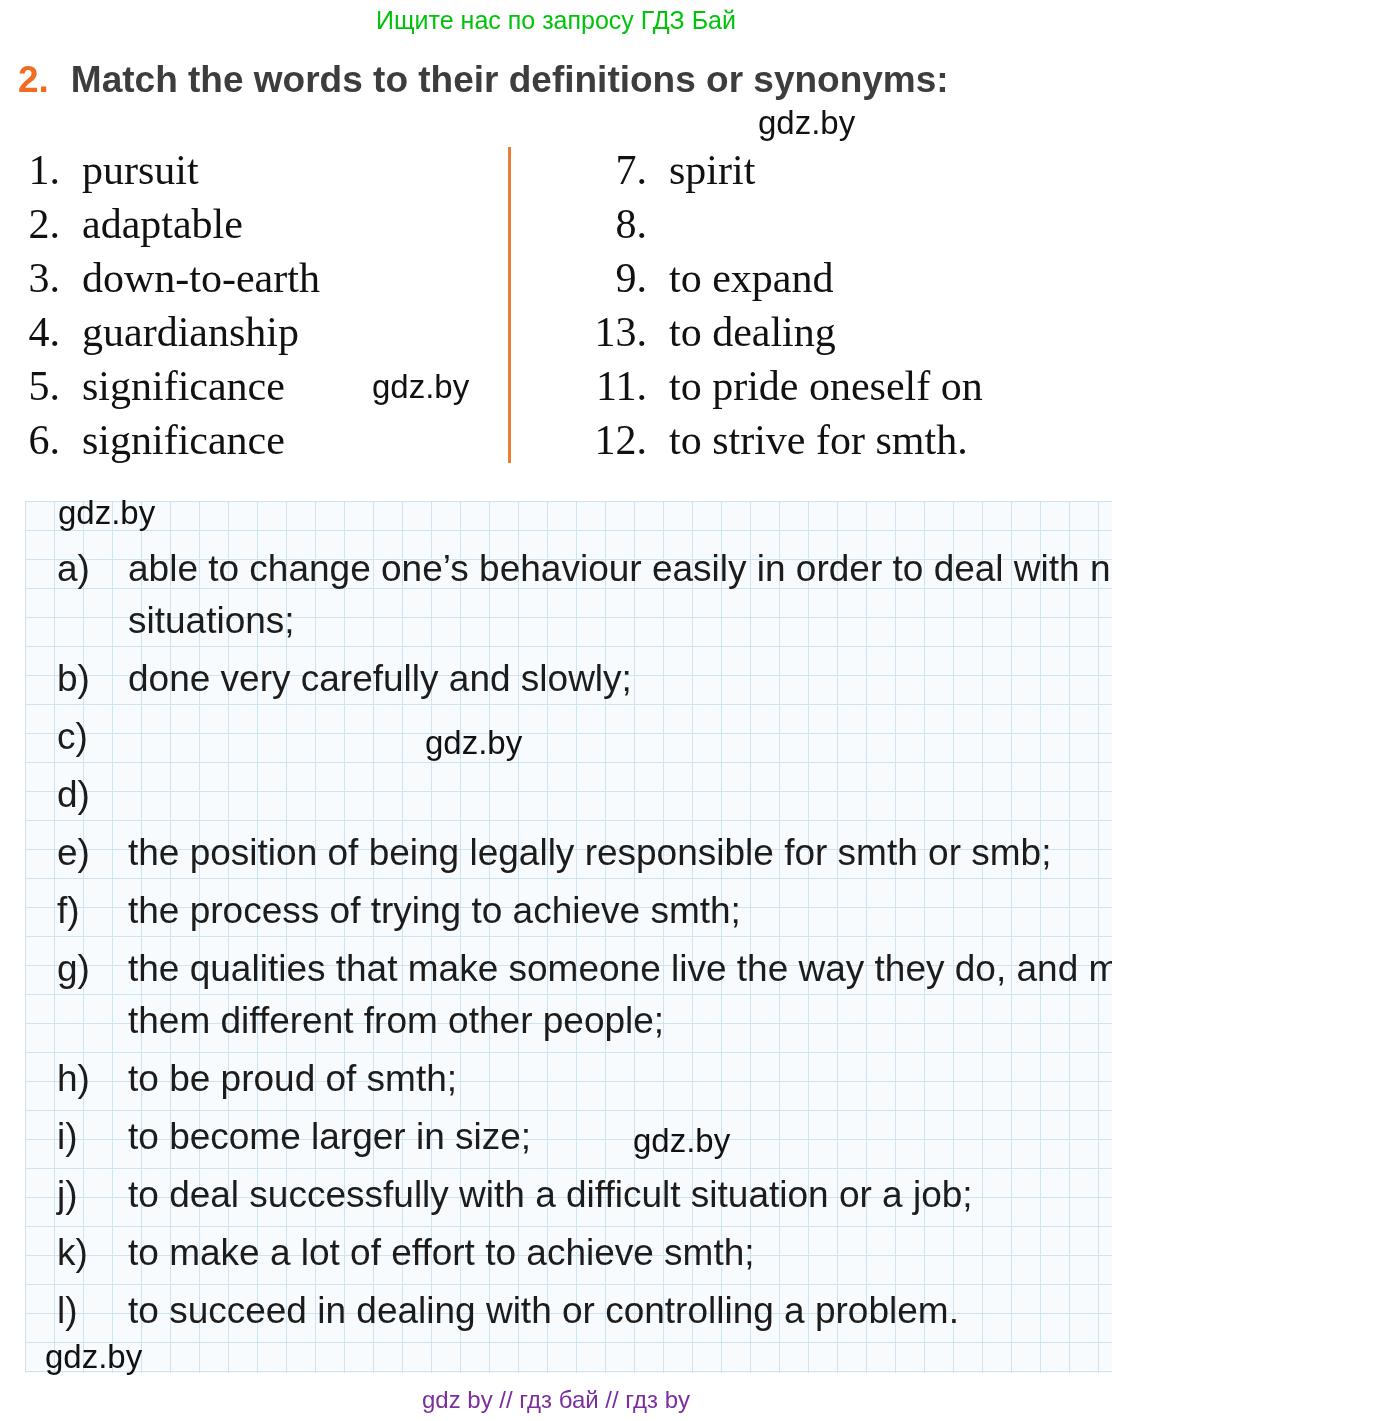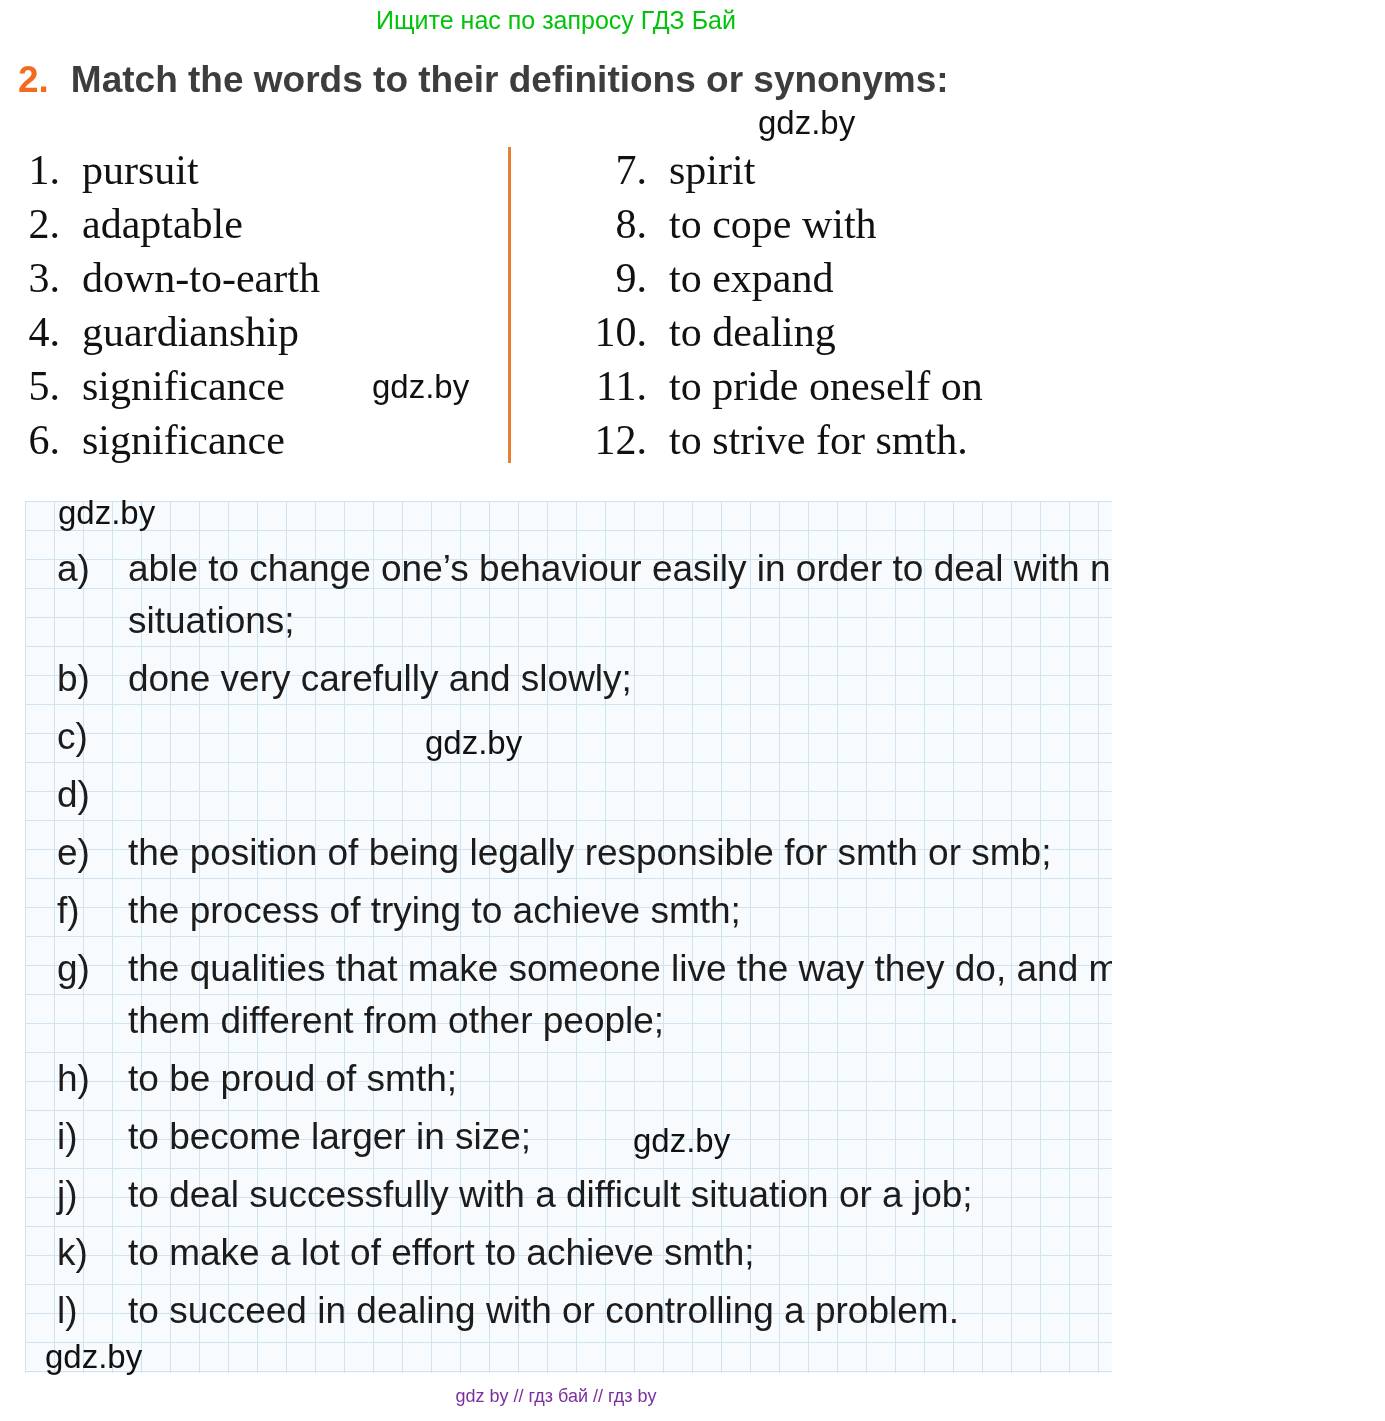--- a/index.html
+++ b/index.html
@@ -101,21 +101,21 @@
     width:64px;
     height:72px;
     transform:rotate(-28deg);
   }
   
   .footer{
     position:absolute;
     left:0;right:0;
     top:1386px;
     text-align:center;
-    font-size:18px;
+    font-size:24px;
     color:#7b2f9e;
   }
 </style>
 </head>
 <body>
 
 <div class="page">
 
   <div class="banner">Ищите нас по запросу ГДЗ Бай</div>
 
@@ -154,28 +154,27 @@
 
     <div class="divider"></div>
 
     <div class="col-right">
       <div class="word-row">
         <span class="num">7.</span>
         <span>spirit</span>
       </div>
       <div class="word-row">
         <span class="num">8.</span>
-        <span>to cope with</span>
       </div>
       <div class="word-row">
         <span class="num">9.</span>
         <span>to expand</span>
       </div>
       <div class="word-row">
-        <span class="num">10.</span>
+        <span class="num">13.</span>
         <span>to dealing</span>
       </div>
       <div class="word-row">
         <span class="num">11.</span>
         <span>to pride oneself on</span>
       </div>
       <div class="word-row">
         <span class="num">12.</span>
         <span>to strive for smth.</span>
       </div>

